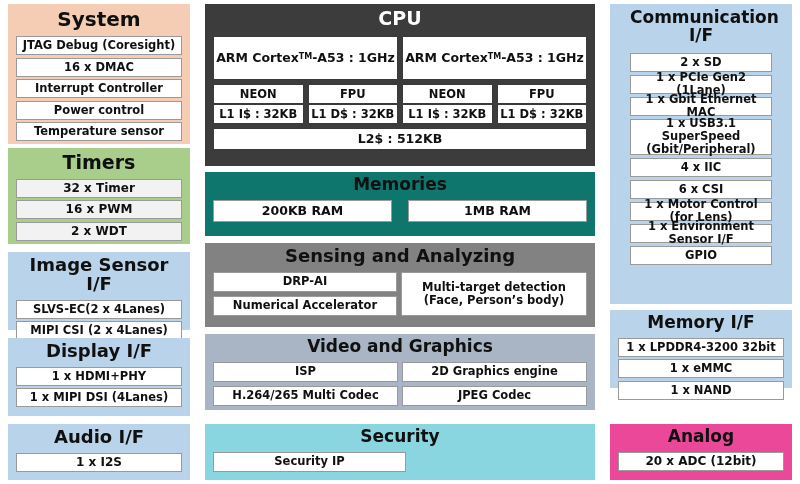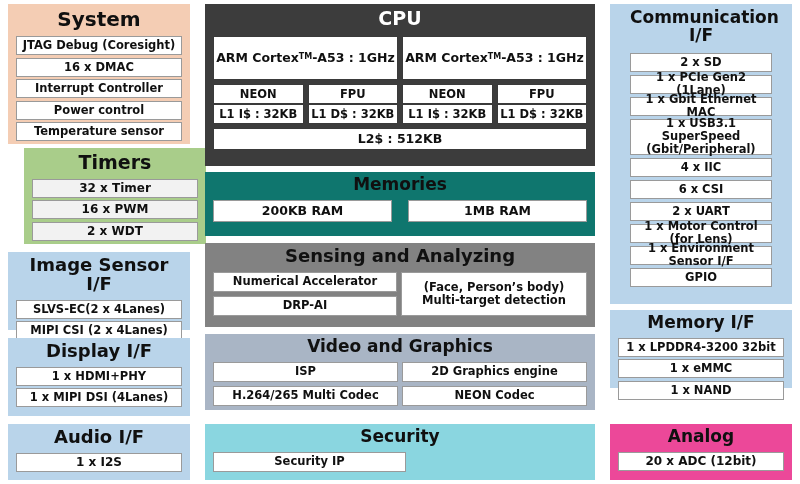--- a/index.html
+++ b/index.html
@@ -34,21 +34,21 @@
   .c-sec{background:#8ad6e0;}
   .c-analog{background:#ec4899;}
 
   .hdr-dark{color:#ffffff !important;}
 
   
   #blk-system{left:8px;top:4px;width:182px;height:140px;padding:0 8px;}
   #blk-system .hdr{font-size:20px;padding:5px 0 6px;}
   #blk-system .cell{height:19px;font-size:11.5px;margin-bottom:2.5px;}
 
-  #blk-timers{left:8px;top:148px;width:182px;height:96px;padding:0 8px;margin-left:16px;}
+  #blk-timers{left:8px;top:148px;width:182px;height:96px;padding:0 8px;}
   #blk-timers .hdr{font-size:19px;padding:5px 0 6px;}
   #blk-timers .cell{height:19px;font-size:12px;margin-bottom:2.5px;background:#f2f2f2;}
 
   #blk-imgsensor{left:8px;top:252px;width:182px;height:78px;padding:0 8px;}
   #blk-imgsensor .hdr{font-size:18px;padding:4px 0 6px;}
   #blk-imgsensor .cell{height:19px;font-size:11.5px;margin-bottom:2.5px;}
 
   #blk-display{left:8px;top:338px;width:182px;height:78px;padding:0 8px;}
   #blk-display .hdr{font-size:18px;padding:4px 0 6px;}
   #blk-display .cell{height:19px;font-size:11.5px;margin-bottom:2.5px;}
@@ -176,41 +176,41 @@
     <div class="mrow">
       <div class="cell mcell">200KB RAM</div>
       <div class="cell mcell">1MB RAM</div>
     </div>
   </div>
 
   <div class="block c-sense" id="blk-sensing">
     <div class="hdr">Sensing and Analyzing</div>
     <div class="srow">
       <div class="scol">
+        <div class="cell scell">DRP-AI</div>
         <div class="cell scell">Numerical Accelerator</div>
-        <div class="cell scell">DRP-AI</div>
       </div>
       <div class="cell sbig">
         <div>
+          <div>Multi-target detection</div>
           <div>(Face, Person’s body)</div>
-          <div>Multi-target detection</div>
         </div>
       </div>
     </div>
   </div>
 
   <div class="block c-video" id="blk-video">
     <div class="hdr">Video and Graphics</div>
     <div class="vrow">
       <div class="cell vcell">ISP</div>
       <div class="cell vcell">2D Graphics engine</div>
     </div>
     <div class="vrow">
       <div class="cell vcell">H.264/265 Multi Codec</div>
-      <div class="cell vcell">NEON Codec</div>
+      <div class="cell vcell">JPEG Codec</div>
     </div>
   </div>
 
   <div class="block c-sec" id="blk-security">
     <div class="hdr">Security</div>
     <div class="cell seccell">Security IP</div>
   </div>
 
   <div class="block c-blue" id="blk-comm">
     <div class="hdr">Communication I/F</div>
@@ -218,21 +218,20 @@
     <div class="cell">1 x PCIe Gen2 (1Lane)</div>
     <div class="cell">1 x Gbit Ethernet MAC</div>
     <div class="cell two">
       <div>
         <div>1 x USB3.1 SuperSpeed</div>
         <div>(Gbit/Peripheral)</div>
       </div>
     </div>
     <div class="cell">4 x IIC</div>
     <div class="cell">6 x CSI</div>
-    <div class="cell">2 x UART</div>
     <div class="cell">1 x Motor Control (for Lens)</div>
     <div class="cell">1 x Environment Sensor I/F</div>
     <div class="cell">GPIO</div>
   </div>
 
   <div class="block c-blue" id="blk-memif">
     <div class="hdr">Memory I/F</div>
     <div class="cell">1 x LPDDR4-3200 32bit</div>
     <div class="cell">1 x eMMC</div>
     <div class="cell">1 x NAND</div>

